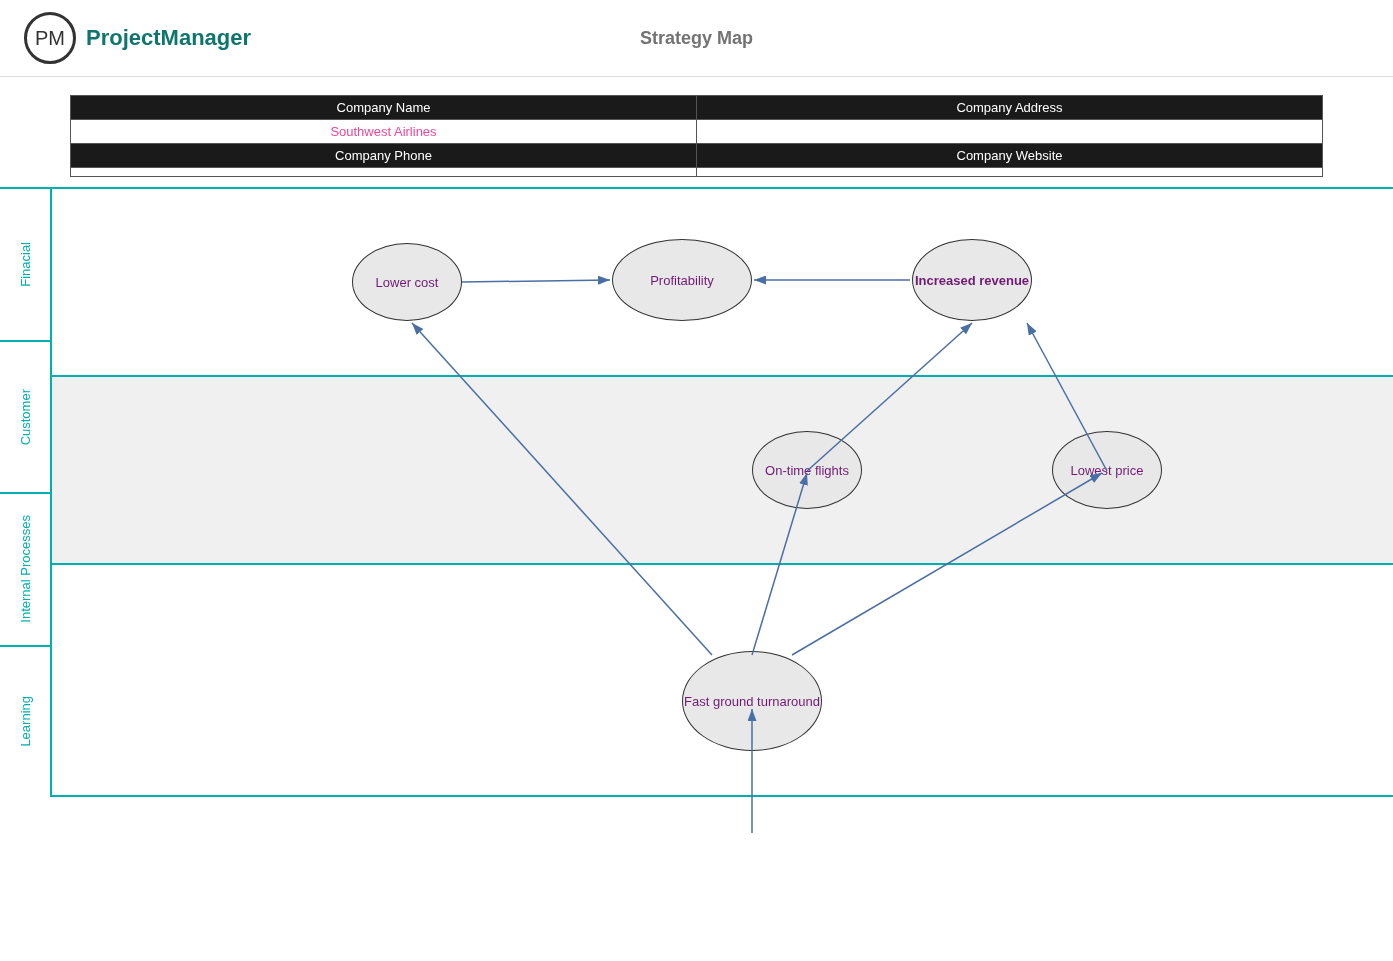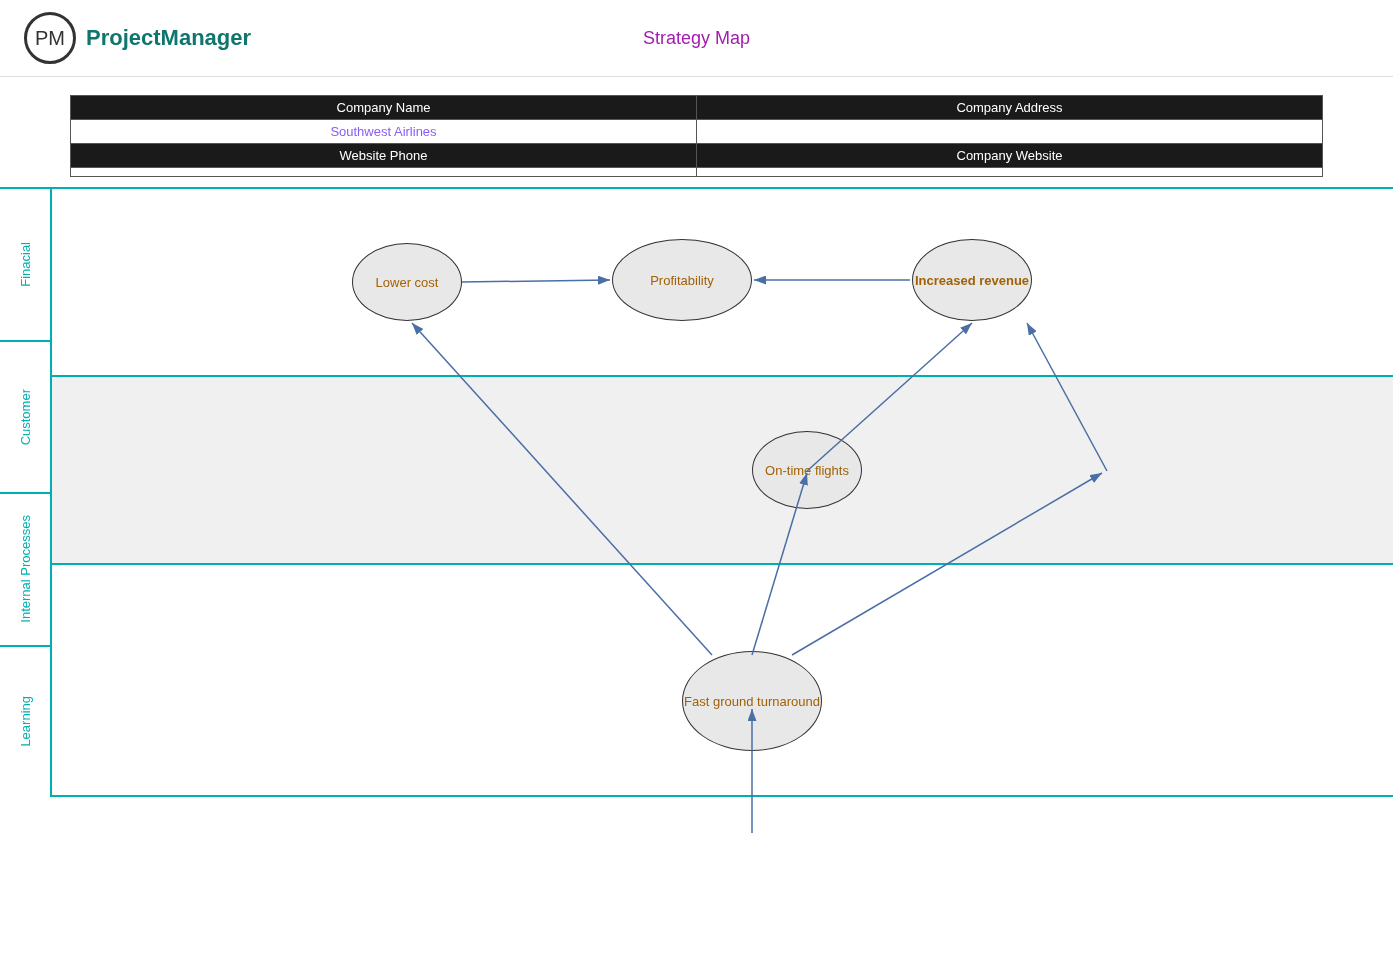--- a/index.html
+++ b/index.html
@@ -18,21 +18,21 @@
       border: 3px solid #333;
       display: flex; align-items: center; justify-content: center;
       font-weight: normal; font-size: 20px; color: #333;
       margin-right: 10px;
       flex-shrink: 0;
     }
     .logo-text {
       font-size: 22px; font-weight: bold; color: #0f766e; margin-right: auto;
     }
     .page-title {
-      font-size: 18px; font-weight: normal; color: #a21caf;
+      font-size: 18px; font-weight: bold; color: #737373;
       position: absolute; left: 50%; transform: translateX(-50%);
     }
 
     
     .company-table {
       margin: 18px 70px 10px 70px;
       border-collapse: collapse;
       width: calc(100% - 140px);
       border: 1px solid #555;
     }
@@ -43,21 +43,21 @@
       text-align: center;
     }
     .company-table tr.header-row td {
       background: #1a1a1a;
       color: #fff;
       font-weight: normal;
       font-size: 13px;
     }
     .company-table tr.data-row td {
       background: #fff;
-      color: #8b5cf6;
+      color: #ec4899;
     }
 
     
     .strategy-area {
       display: flex;
       margin-top: 8px;
       border-top: 2px solid #00b0b0;
     }
 
     
@@ -109,21 +109,21 @@
     .node {
       position: absolute;
       border: 1.5px solid #333;
       border-radius: 50%;
       background: #e8e8e8;
       display: flex;
       align-items: center;
       justify-content: center;
       text-align: left;
       font-size: 13px;
-      color: #a16207;
+      color: #701a75;
     }
   </style>
 </head>
 <body>
 
 <div class="header" style="position:relative;">
   <div class="logo-circle">
     <span>PM</span>
   </div>
   <div class="logo-text">ProjectManager</div>
@@ -134,21 +134,21 @@
   <tbody>
       <tr class="header-row">
     <td>Company Name</td>
     <td>Company Address</td>
   </tr>
   <tr class="data-row">
     <td>Southwest Airlines</td>
     <td></td>
   </tr>
   <tr class="header-row">
-    <td>Website Phone</td>
+    <td>Company Phone</td>
     <td>Company Website</td>
   </tr>
   <tr class="data-row">
     <td></td>
     <td></td>
   </tr>
 </tbody>
   </table>
 
 <div class="strategy-area">
@@ -186,20 +186,23 @@
           <span style="font-size:13px;">Increased revenue</span>
         </div>
       </div>
 
       <div class="strategy-row row-customer">
 
         <div class="node" style="width:110px;height:78px;left:700px;top:54px;">
           <span>On-time flights</span>
         </div>
 
+        <div class="node" style="width:110px;height:78px;left:1000px;top:54px;">
+          <span>Lowest price</span>
+        </div>
       </div>
 
       <div class="strategy-row row-internal">
 
         <div class="node" style="width:140px;height:100px;left:630px;top:42px;">
           <span>Fast ground turnaround</span>
         </div>
       </div>
 
 

